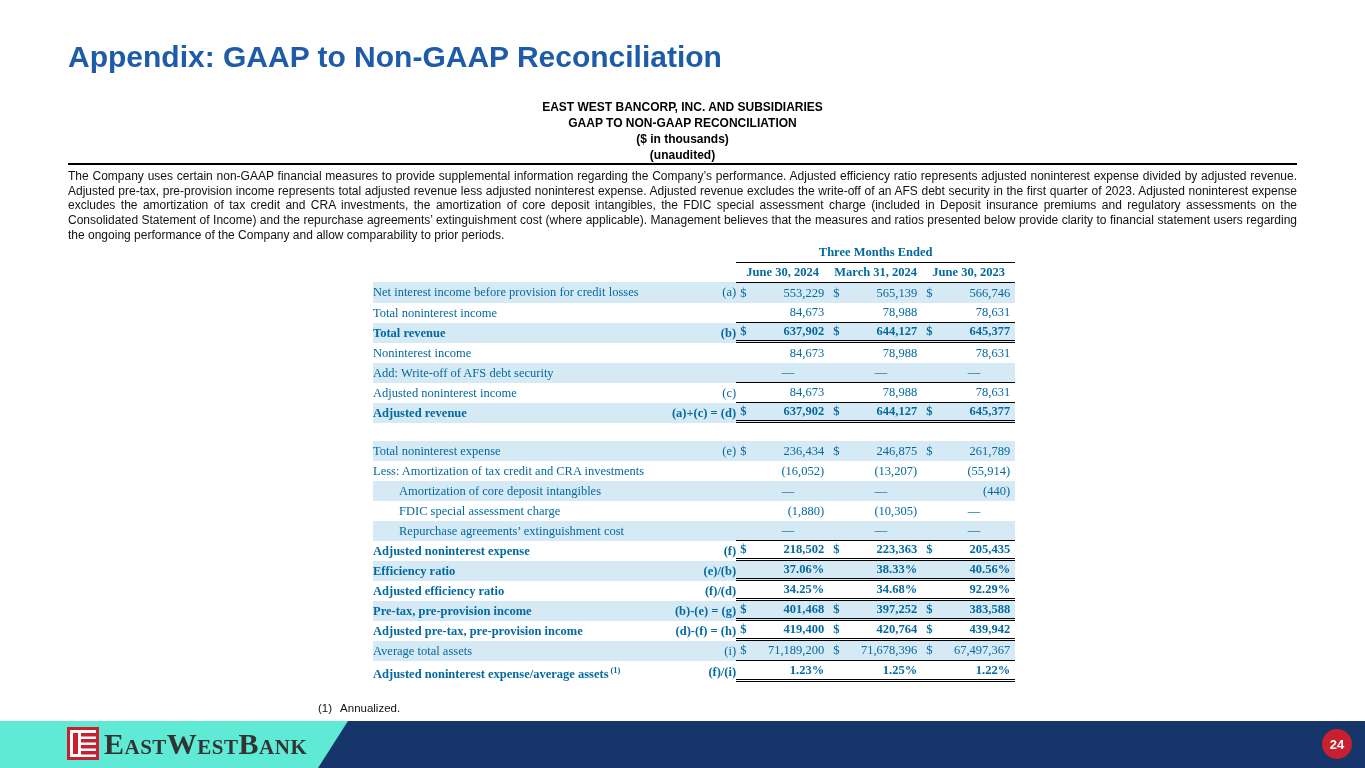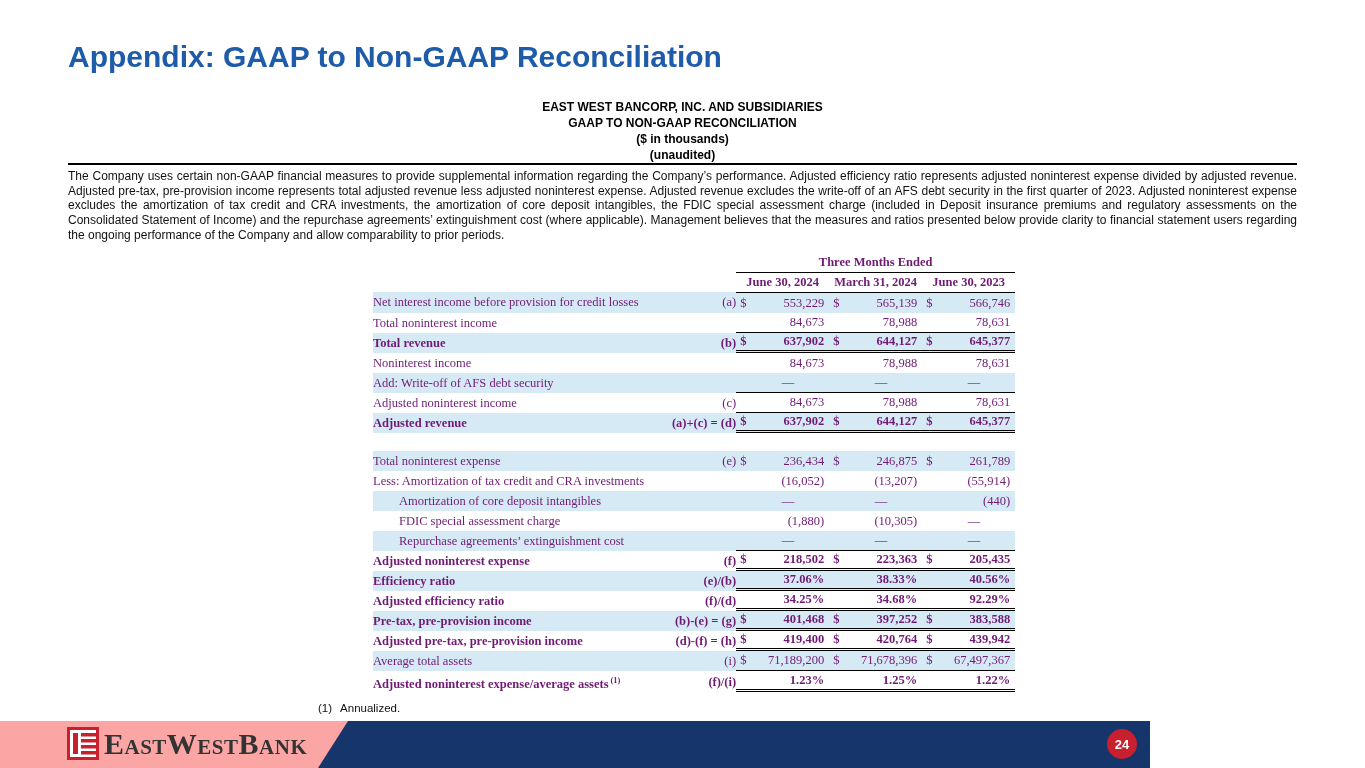--- a/index.html
+++ b/index.html
@@ -19,23 +19,23 @@
   .top-rule {
     position:absolute; left:68px; width:1229px; top:163px;
     border-top:2px solid #000;
   }
   .intro {
     position:absolute; left:68px; top:169px; width:1229px;
     font-size:12px; line-height:14.7px; text-align:justify; color:#111;
   }
   
   .fin-table {
-    position:absolute; left:373px; top:252px;
+    position:absolute; left:373px; top:242px;
     border-collapse:collapse; table-layout:fixed;
-    font-family:"Liberation Serif", serif; font-size:12.5px; color:#701a75;
+    font-family:"Liberation Serif", serif; font-size:12.5px; color:#0369a1;
   }
   .fin-table col.c-label { width:258px; }
   .fin-table col.c-code  { width:92px; }
   .fin-table col.c-val   { width:93px; }
   .fin-table th, .fin-table td { height:20px; line-height:18px; vertical-align:middle; padding:0; }
   .span-h { text-align:center; font-weight:bold; border-bottom:1.5px solid #000; height:18px; }
   .col-h  { text-align:center; font-weight:bold; border-bottom:1px solid #000; }
   .lbl { text-align:left; padding-left:4px; white-space:nowrap; overflow:hidden; }
   .lbl.indent { padding-left:26px; }
   .lbl sup { font-size:8.5px; margin-left:2px; }
@@ -45,21 +45,21 @@
   .vi.b-single { border-bottom:1px solid #000; }
   .vi.b-double { border-bottom:3px double #000; }
   .num.dash { margin-right:30px; }
   tr.shaded td { background:var(--row-shade,#D6EAF6); }
   tr.bold { font-weight:bold; }
   tr.gap-row td { height:18px; background:#fff; }
   
   .footnote { position:absolute; left:318px; top:702px; font-size:11.5px; color:#111; }
   .footnote .fn-marker { margin-right:8px; }
   
-  .footer { position:absolute; left:0; bottom:0; width:1150px; height:47px; background:#fca5a5; }
+  .footer { position:absolute; left:0; bottom:0; width:1365px; height:47px; background:#5eead4; }
   .footer-navy {
     position:absolute; left:318px; right:0; top:0; bottom:0;
     background:var(--footer-navy,#16356B);
     clip-path:polygon(30px 0, 100% 0, 100% 100%, 0 100%);
   }
   .logo { position:absolute; left:67px; top:6px; display:flex; align-items:center; gap:5px; }
   .logo-mark .mark-bg { fill:var(--brand-red,#C8202E); }
   .logo-mark .mark-fg { fill:#ffffff; }
   .logo-text {
     font-family:"Liberation Serif", serif; font-variant:small-caps;

